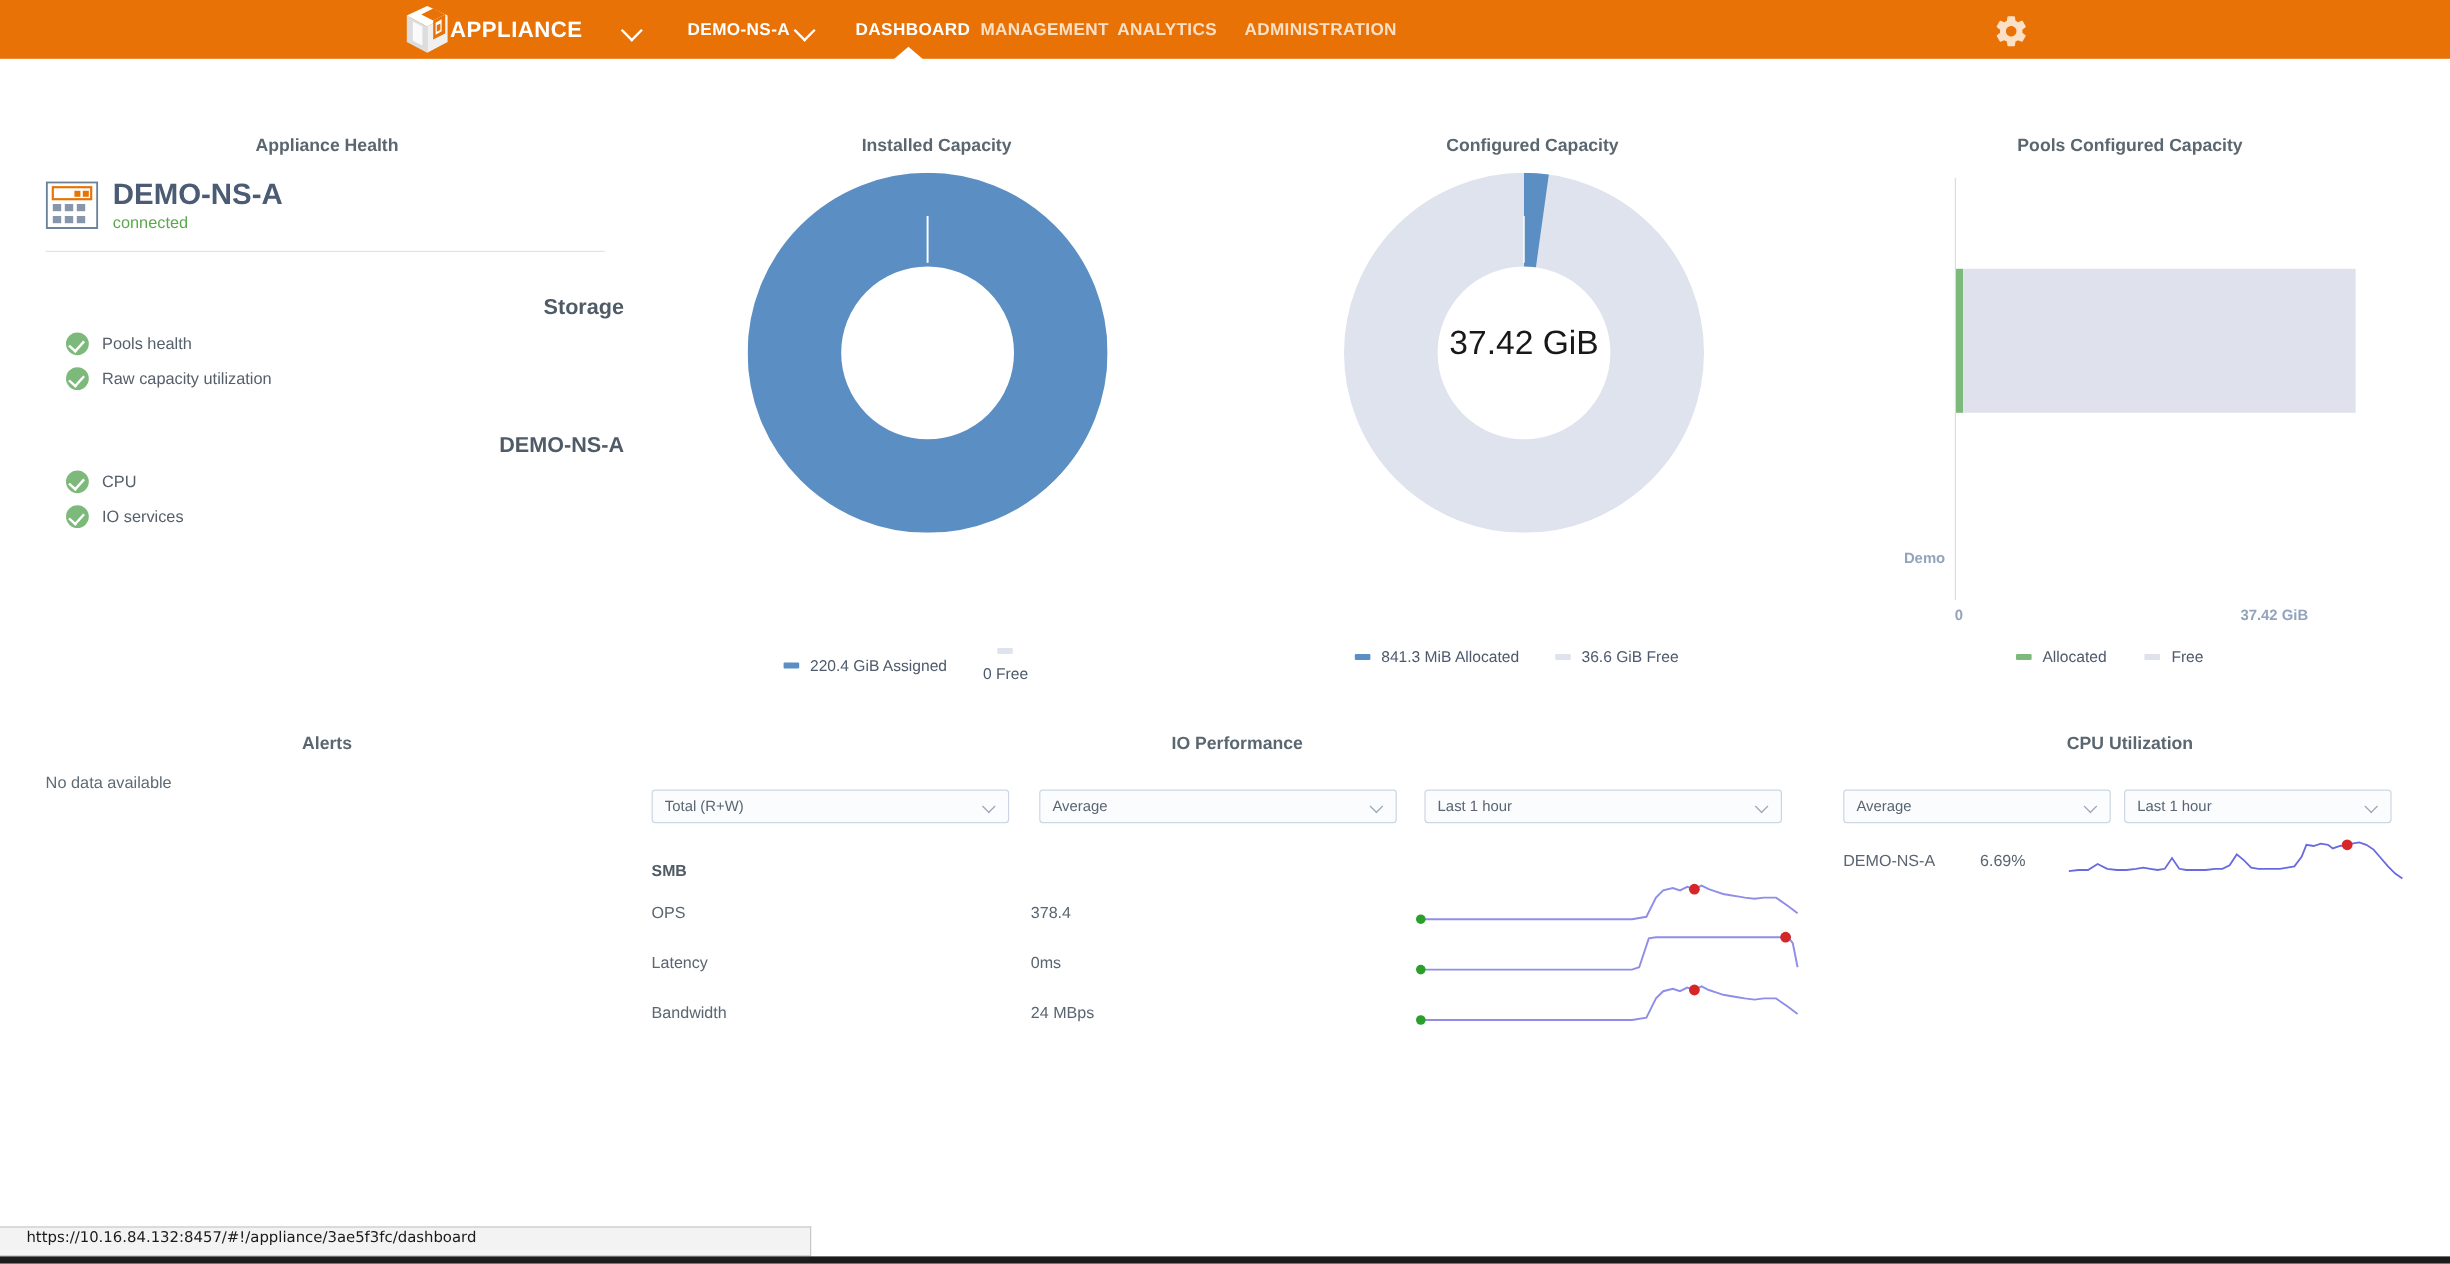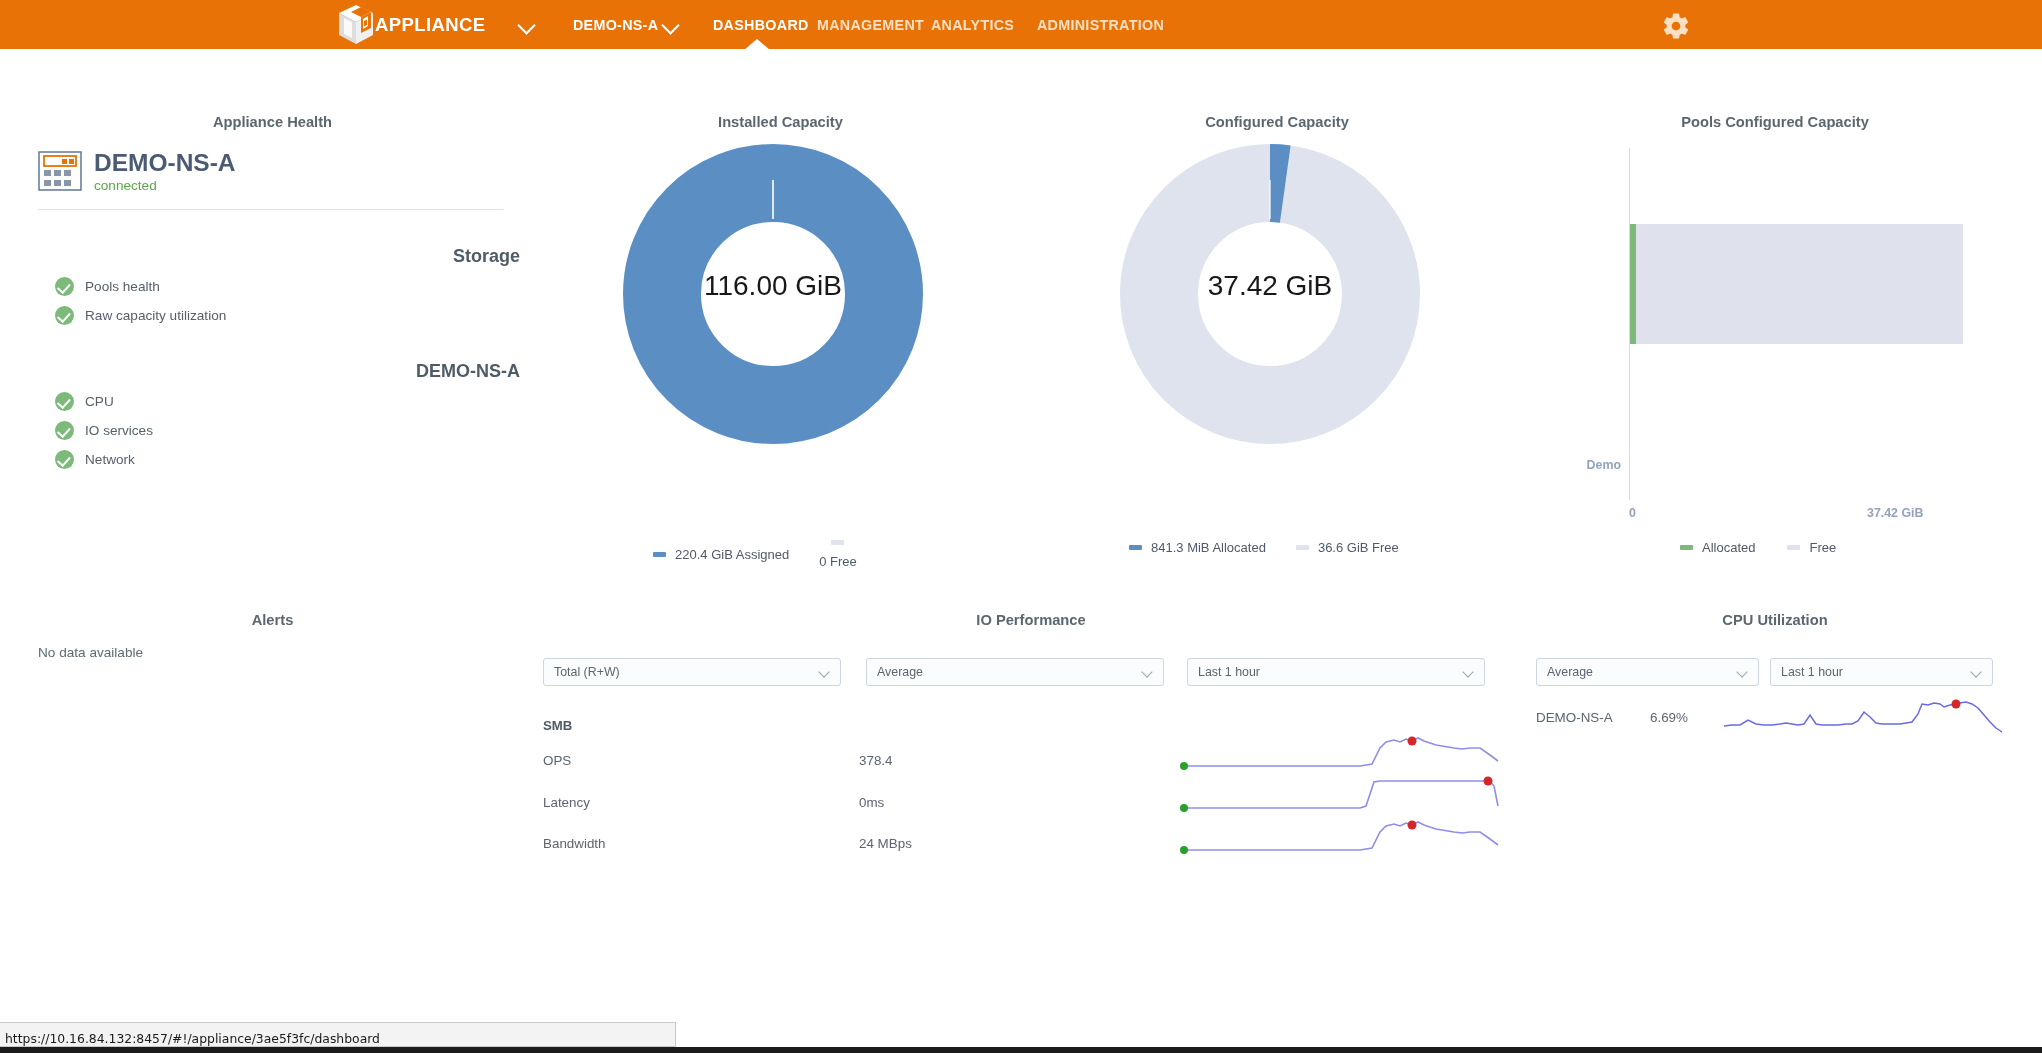--- a/index.html
+++ b/index.html
@@ -265,22 +265,22 @@
   
   .statusbar {
     position: absolute;
     left: 0; bottom: 6px;
     width: 676px;
     height: 25px;
     background: #f3f3f3;
     border: 1px solid #c8c8c8;
     border-left: none;
     display: flex;
-    align-items: flex-end;
-    padding-left: 5px;
+    align-items: flex-start;
+    padding-left: 22px;
     font-size: 12.4px;
     color: #1b1b1b;
     font-family: "DejaVu Sans", sans-serif;
     overflow: hidden;
     white-space: nowrap;
   }
   .taskbar-strip {
     position: absolute;
     left: 0; bottom: 0;
     width: 2042px; height: 6px;
@@ -369,33 +369,28 @@
 
   <div class="ah-group-title">DEMO-NS-A</div>
   <div class="ah-item">
     <span class="chk"></span>
     <span>CPU</span>
   </div>
   <div class="ah-item">
     <span class="chk"></span>
     <span>IO services</span>
   </div>
-  <div class="ah-item">
-    <span class="chk"></span>
-    <span>Network</span>
-  </div>
 </div>
 
 <div class="donut-wrap" style="left:623px; top:144px; width:300px; height:300px;">
   <svg width="300" height="300" viewBox="0 0 300 300">
 
     <circle cx="150" cy="150" r="111" fill="none" stroke="#5b8fc4" stroke-width="78"></circle>
     <line x1="150" y1="36" x2="150" y2="75" stroke="#ffffff" stroke-width="1.6"></line>
   </svg>
-  <div class="donut-center-label" style="top:126px;">116.00 GiB</div>
 </div>
 
 <div class="legend-row" style="left:653px; top:540px;">
   <span class="legend-item">
     <span class="legend-swatch" style="background:#5b8fc4;"></span>
     <span>220.4 GiB Assigned</span>
   </span>
   <span class="legend-item" style="margin-left:20px;flex-direction:column;">
     <span class="legend-swatch" style="background:#dfe3ee;"></span>
     <span>0 Free</span>

